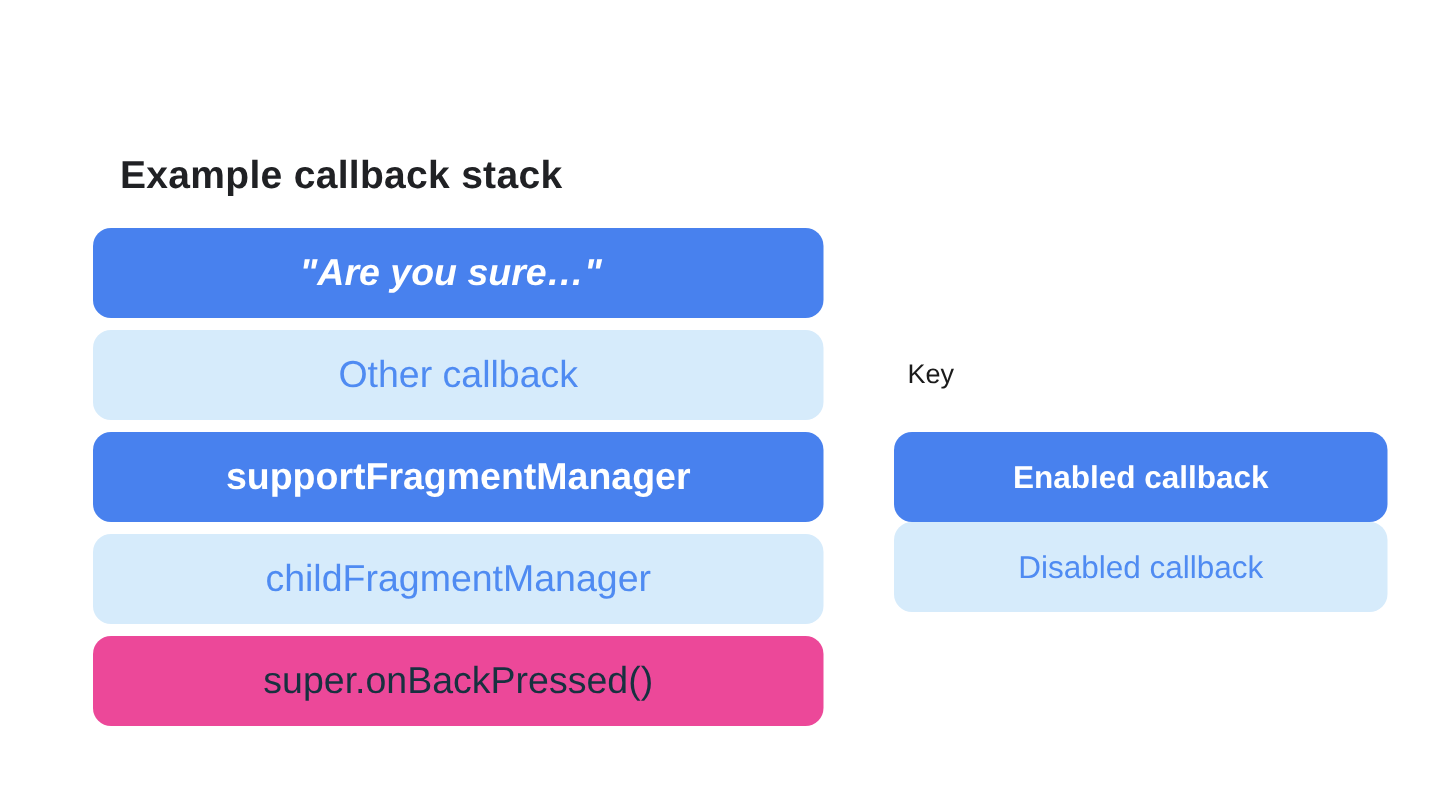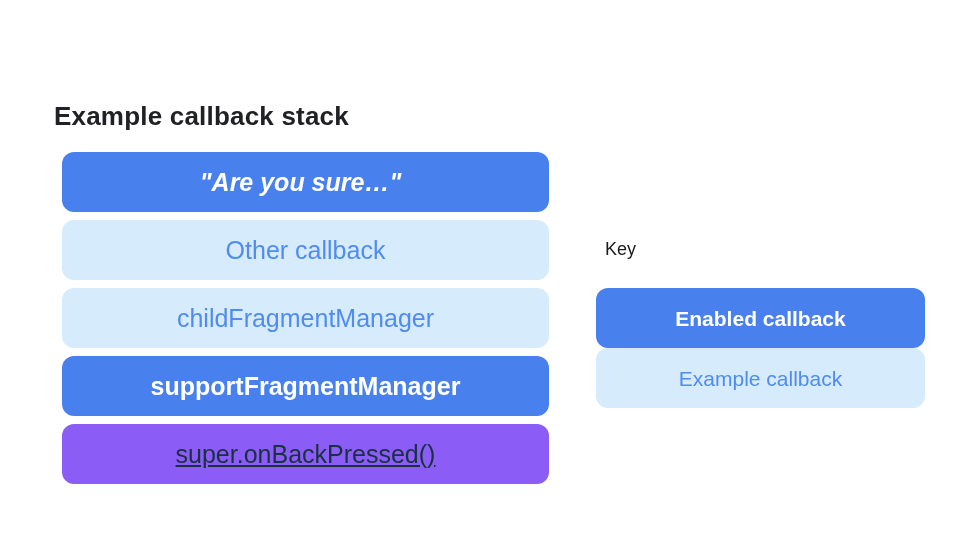--- a/index.html
+++ b/index.html
@@ -12,21 +12,21 @@
     width: 960px;
     height: 540px;
     background: #ffffff;
     overflow: hidden;
     font-family: "Liberation Sans", sans-serif;
   }
 
   
   .stack-title {
     position: absolute;
-    left: 54px;
+    left: 80px;
     top: 101px;
     font-size: 26px;
     font-weight: 600;
     letter-spacing: 0.2px;
     color: #202124;
   }
   .stack {
     position: absolute;
     left: 62px;
     top: 152px;
@@ -49,24 +49,23 @@
     background: #4881EE;
     color: #ffffff;
     font-weight: 700;
   }
   .box--disabled {
     background: #D6EBFB;
     color: #4F8BF2;
     font-weight: 400;
   }
   .box--system {
-    background: #8b5cf6;
+    background: #ec4899;
     color: #17313F;
     font-weight: 400;
-    text-decoration: underline;
   }
   .quoted-italic {
     font-style: italic;
     margin-right: 10px;
   }
 
   
   .key-title {
     position: absolute;
     left: 605px;
@@ -93,25 +92,25 @@
 
 <div id="canvas">
 
   <div class="stack-title">Example callback stack</div>
 
   <div class="stack">
     <div class="box box--enabled">
       <span class="quoted-italic">"Are you sure…"</span>
     </div>
     <div class="box box--disabled">Other callback</div>
+    <div class="box box--enabled">supportFragmentManager</div>
     <div class="box box--disabled">childFragmentManager</div>
-    <div class="box box--enabled">supportFragmentManager</div>
     <div class="box box--system">super.onBackPressed()</div>
   </div>
 
   <div class="key-title">Key</div>
 
   <div class="key-stack">
     <div class="box box--enabled">Enabled callback</div>
-    <div class="box box--disabled">Example callback</div>
+    <div class="box box--disabled">Disabled callback</div>
   </div>
 
 </div>
 
 </body></html>

